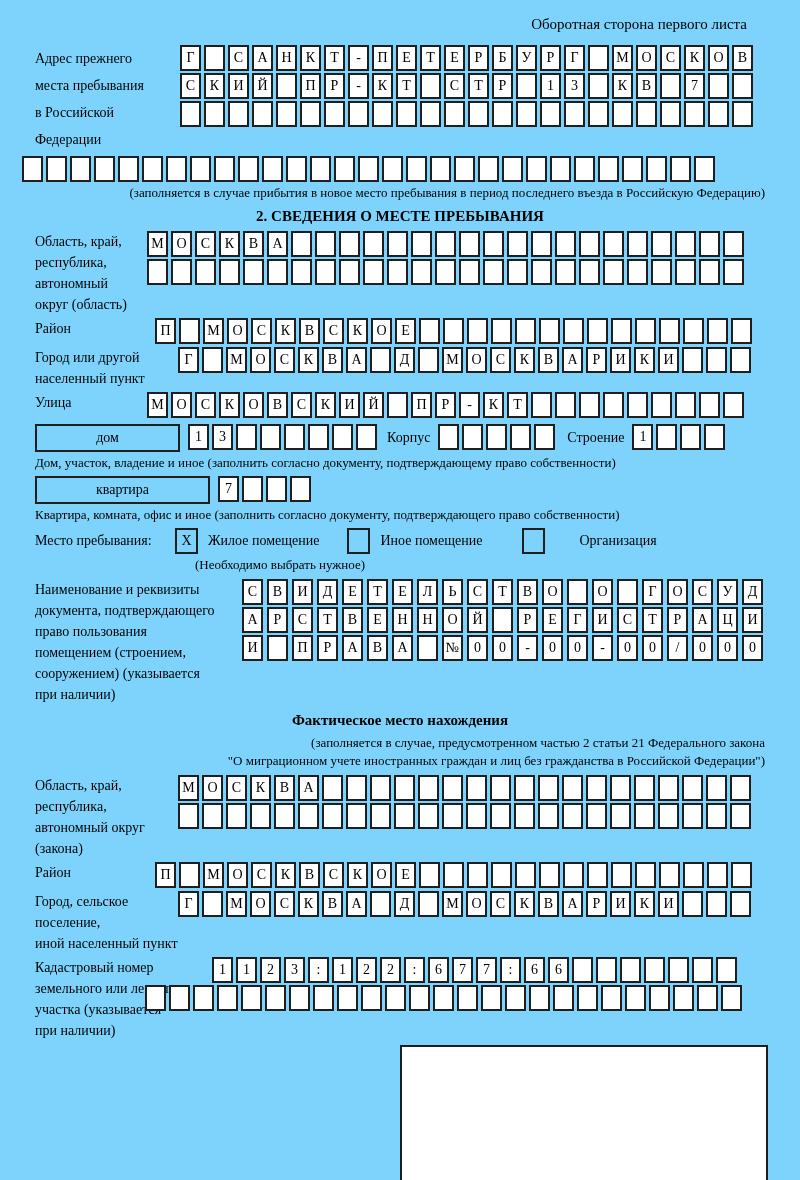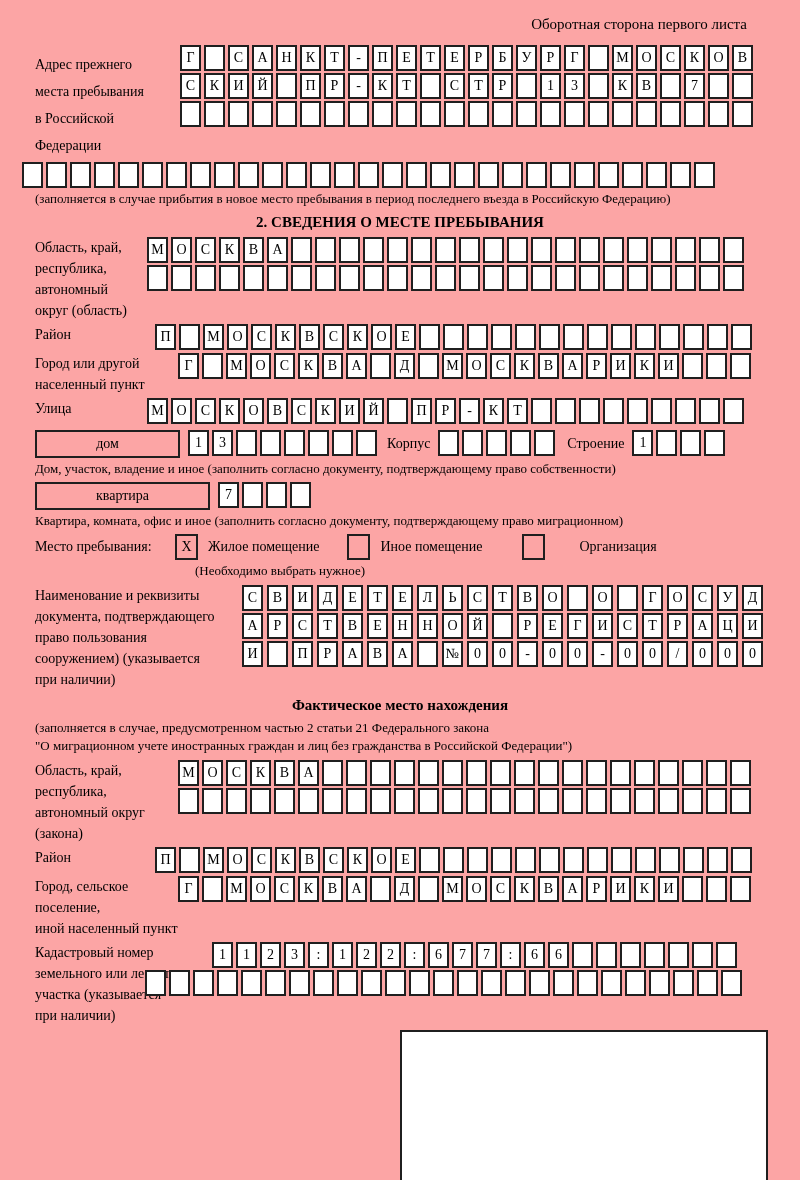--- a/index.html
+++ b/index.html
@@ -2,41 +2,41 @@
 <html lang="ru"><head>
 <meta charset="utf-8">
 <style>
   html,body{margin:0;padding:0;background:#fff;}
   .page{
     position:relative;
     width:800px;height:1180px;
     box-sizing:border-box;
     padding:0 35px;
     overflow:hidden;
-    background:#fca5a5;color:#000;
+    background:#7dd3fc;color:#000;
     font-family:"Liberation Serif","DejaVu Serif",serif;
   }
   .top-note{margin-top:16px;margin-bottom:12px;text-align:right;font-size:15px;padding-right:18px;}
   .frow{display:flex;align-items:flex-start;margin-bottom:3px;}
   .flabel{font-size:14px;line-height:21px;flex:none;}
-  .flabel.lh27{line-height:27px;margin-top:6px;}
+  .flabel.lh27{line-height:27px;}
   .w145{width:145px;} .w112{width:112px;} .w120{width:120px;} .w143{width:143px;} .w177{width:177px;} .w207{width:207px;}
   .rows{display:flex;flex-direction:column;gap:2px;}
   .cells{display:flex;gap:3px;flex:none;}
   .cells.gap4{gap:4px;}
   .cell{
     box-sizing:border-box;flex:none;
     width:21px;height:26px;
     border:2px solid #1f1f1f;
     display:inline-flex;align-items:center;justify-content:center;
     font-size:14px;background:#fff;
   }
   .fullrow{margin-top:2px;margin-left:-13px;}
   .note{font-size:13px;margin:3px 0 5px 0;}
-  .note.center{text-align:left;}
+  .note.center{text-align:right;}
   .h-section{font-weight:bold;font-size:15px;text-align:center;margin:7px 0 6px 0;}
   .box-rect{
     box-sizing:border-box;flex:none;height:28px;
     border:2px solid #1f1f1f;
     display:flex;align-items:center;justify-content:center;
     font-size:14px;
   }
   .inline-label{font-size:14px;line-height:28px;flex:none;}
   .checkbox{
     box-sizing:border-box;flex:none;width:23px;height:26px;
@@ -373,38 +373,39 @@
 
   <div class="frow">
     <div class="box-rect" style="width:175px;">квартира</div>
     <div class="cells ml8">
         <span class="cell">7</span>
         <span class="cell"></span>
         <span class="cell"></span>
         <span class="cell"></span>
       </div>
   </div>
-  <div class="note">Квартира, комната, офис и иное (заполнить согласно документу, подтверждающему право миграционном)</div>
+  <div class="note">Квартира, комната, офис и иное (заполнить согласно документу, подтверждающего право собственности)</div>
 
   <div class="frow">
     <div class="opt-label" style="width:140px;">Место пребывания:</div>
     <span class="checkbox">X</span>
     <span class="opt-label ml10">Жилое помещение</span>
     <span class="checkbox ml28"></span>
     <span class="opt-label ml10">Иное помещение</span>
     <span class="checkbox ml40"></span>
     <span class="opt-label" style="margin-left:34px;">Организация</span>
   </div>
   <div class="stay-note">(Необходимо выбрать нужное)</div>
 
   <div class="frow">
     <div class="flabel w207">
         <div class="line">Наименование и реквизиты</div>
         <div class="line">документа, подтверждающего</div>
         <div class="line">право пользования</div>
+        <div class="line">помещением (строением,</div>
         <div class="line">сооружением) (указывается</div>
         <div class="line">при наличии)</div>
       </div>
     <div class="rows">
       <div class="cells gap4">
           <span class="cell">С</span>
           <span class="cell">В</span>
           <span class="cell">И</span>
           <span class="cell">Д</span>
           <span class="cell">Е</span>

